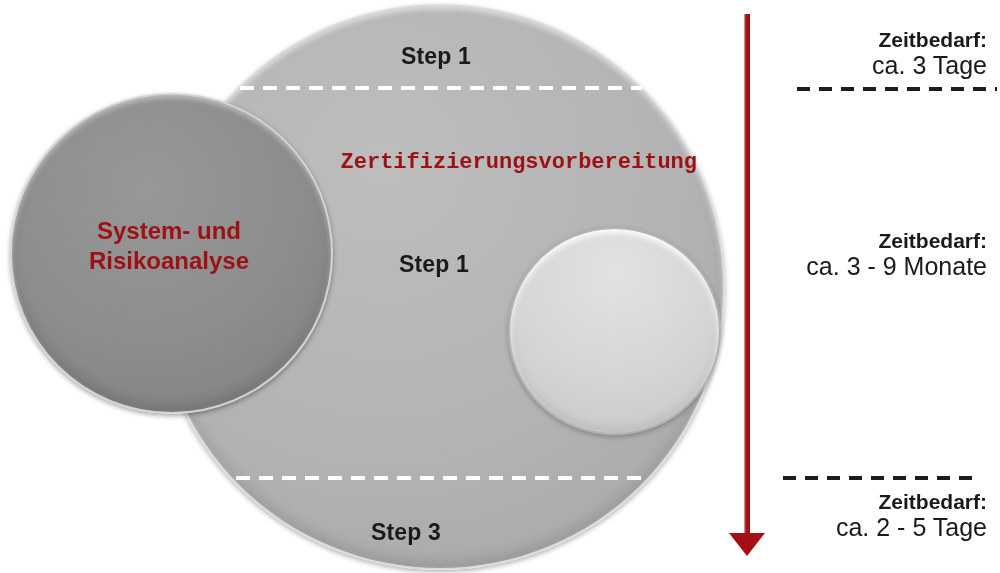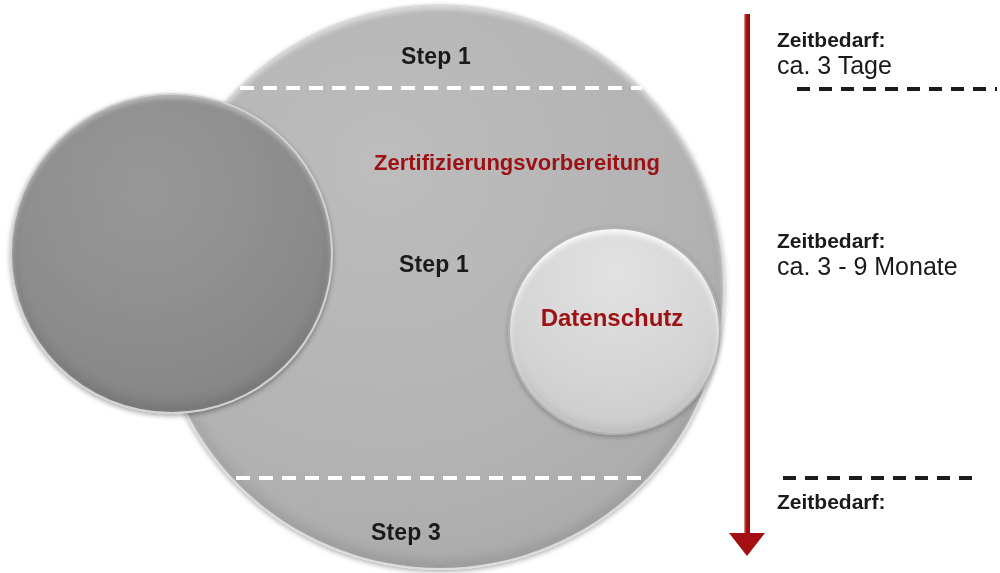--- a/index.html
+++ b/index.html
@@ -93,25 +93,26 @@
     font-weight: bold;
     letter-spacing: 0.2px;
   }
   .step-1 { left: 366px; top: 35px; }
   .step-2 { left: 364px; top: 243px; }
   .step-3 { left: 336px; top: 511px; }
 
   .title-label {
     left: 337px; top: 140px;
     width: 360px;
-    text-align: center;
+    text-align: right;
     font-size: 22px;
     font-weight: bold;
     line-height: 30px;
     color: var(--accent-red, #9d1013);
+    font-family: Liberation Mono, monospace;
   }
   .system-label {
     left: 49px; top: 208px;
     width: 240px;
     font-size: 24px;
     font-weight: bold;
     line-height: 30px;
     color: var(--accent-red, #9d1013);
   }
   .datenschutz-label {
@@ -138,21 +139,21 @@
     border-right: 18px solid transparent;
     border-top: 23px solid var(--arrow-red, #a30f13);
     z-index: 2;
   }
 
   
   .time-block {
     position: absolute;
     left: 777px;
     width: 210px;
-    text-align: left;
+    text-align: right;
     z-index: 4;
     color: #1a1a1a;
   }
   .time-block .heading {
     font-size: 21px;
     font-weight: bold;
     line-height: 25px;
   }
   .time-block .duration {
     font-size: 25px;
@@ -178,36 +179,40 @@
   <div class="label step-label step-1">Step 1</div>
 
   <div class="label title-label">
     <div>Zertifizierungsvorbereitung</div>
   </div>
 
   <div class="label step-label step-2">Step 1</div>
 
   <div class="label step-label step-3">Step 3</div>
 
-
-  <div class="label datenschutz-label">Datenschutz</div>
+  <div class="label system-label">
+    <div>System- und</div>
+    <div>Risikoanalyse</div>
+  </div>
+
 
   <div class="arrow-stem"></div>
   <div class="arrow-head"></div>
 
   <div class="dash-black top"></div>
   <div class="dash-black bottom"></div>
 
   <div class="time-block b1">
     <div class="heading">Zeitbedarf:</div>
     <div class="duration">ca. 3 Tage</div>
   </div>
 
   <div class="time-block b2">
     <div class="heading">Zeitbedarf:</div>
     <div class="duration">ca. 3 - 9 Monate</div>
   </div>
 
   <div class="time-block b3">
     <div class="heading">Zeitbedarf:</div>
+    <div class="duration">ca. 2 - 5 Tage</div>
   </div>
 
 </div>
 
 </body></html>

